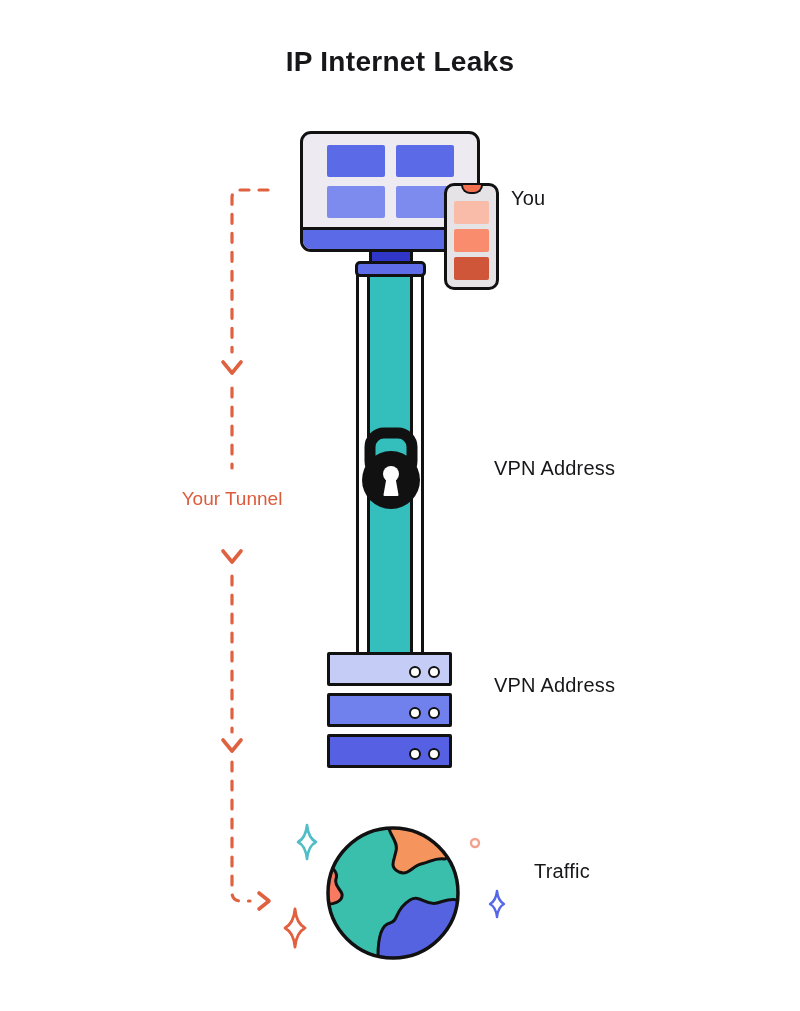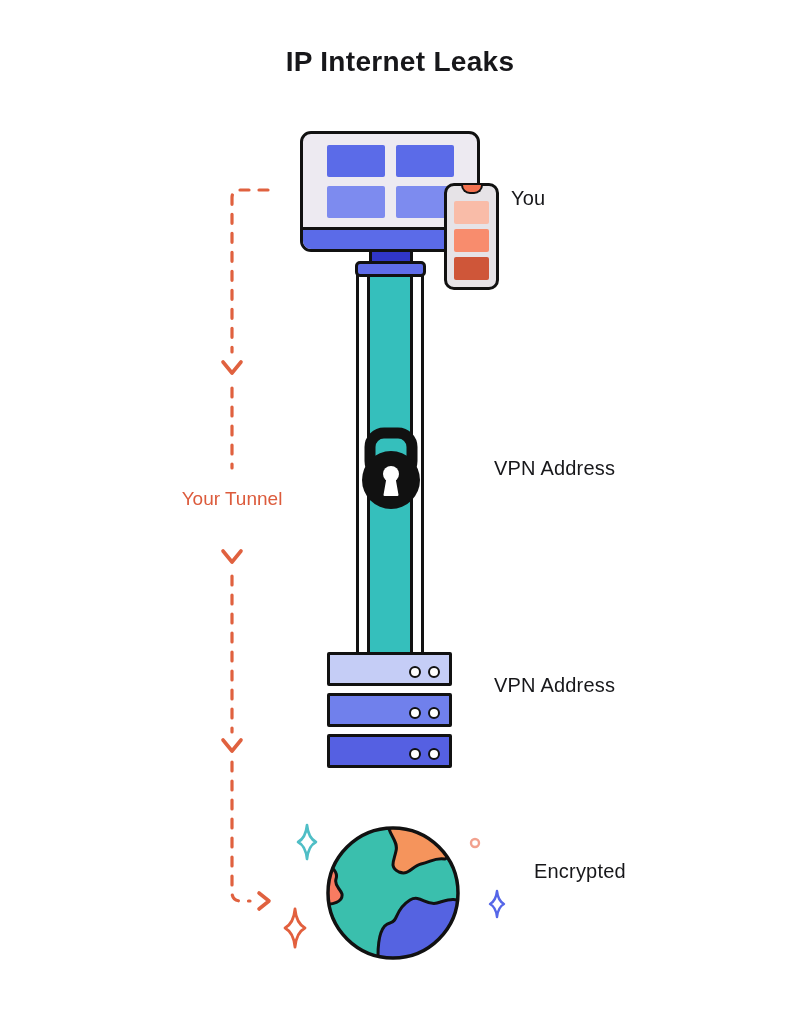--- a/index.html
+++ b/index.html
@@ -190,15 +190,15 @@
   <svg class="sparkle" id="sparkle-blue" width="20" height="30" viewBox="-10 -15 20 30">
     <path d="M 0 -13 C 0.8 -5.5 3.2 -2 7 0 C 3.2 2 0.8 5.5 0 13 C -0.8 5.5 -3.2 2 -7 0 C -3.2 -2 -0.8 -5.5 0 -13 Z" fill="none" stroke="#5566E8" stroke-width="2.4" stroke-linejoin="round"></path>
   </svg>
   <svg class="sparkle" id="ring-coral" width="12" height="12" viewBox="0 0 12 12">
     <circle cx="6" cy="6" r="4" fill="none" stroke="#F2A18E" stroke-width="2.4"></circle>
   </svg>
 
   <div class="node-label" id="label-you">You</div>
   <div class="node-label" id="label-tunnel">VPN Address</div>
   <div class="node-label" id="label-server">VPN Address</div>
-  <div class="node-label" id="label-internet">Encrypted</div>
+  <div class="node-label" id="label-internet">Traffic</div>
 
 </div>
 
 </body></html>

